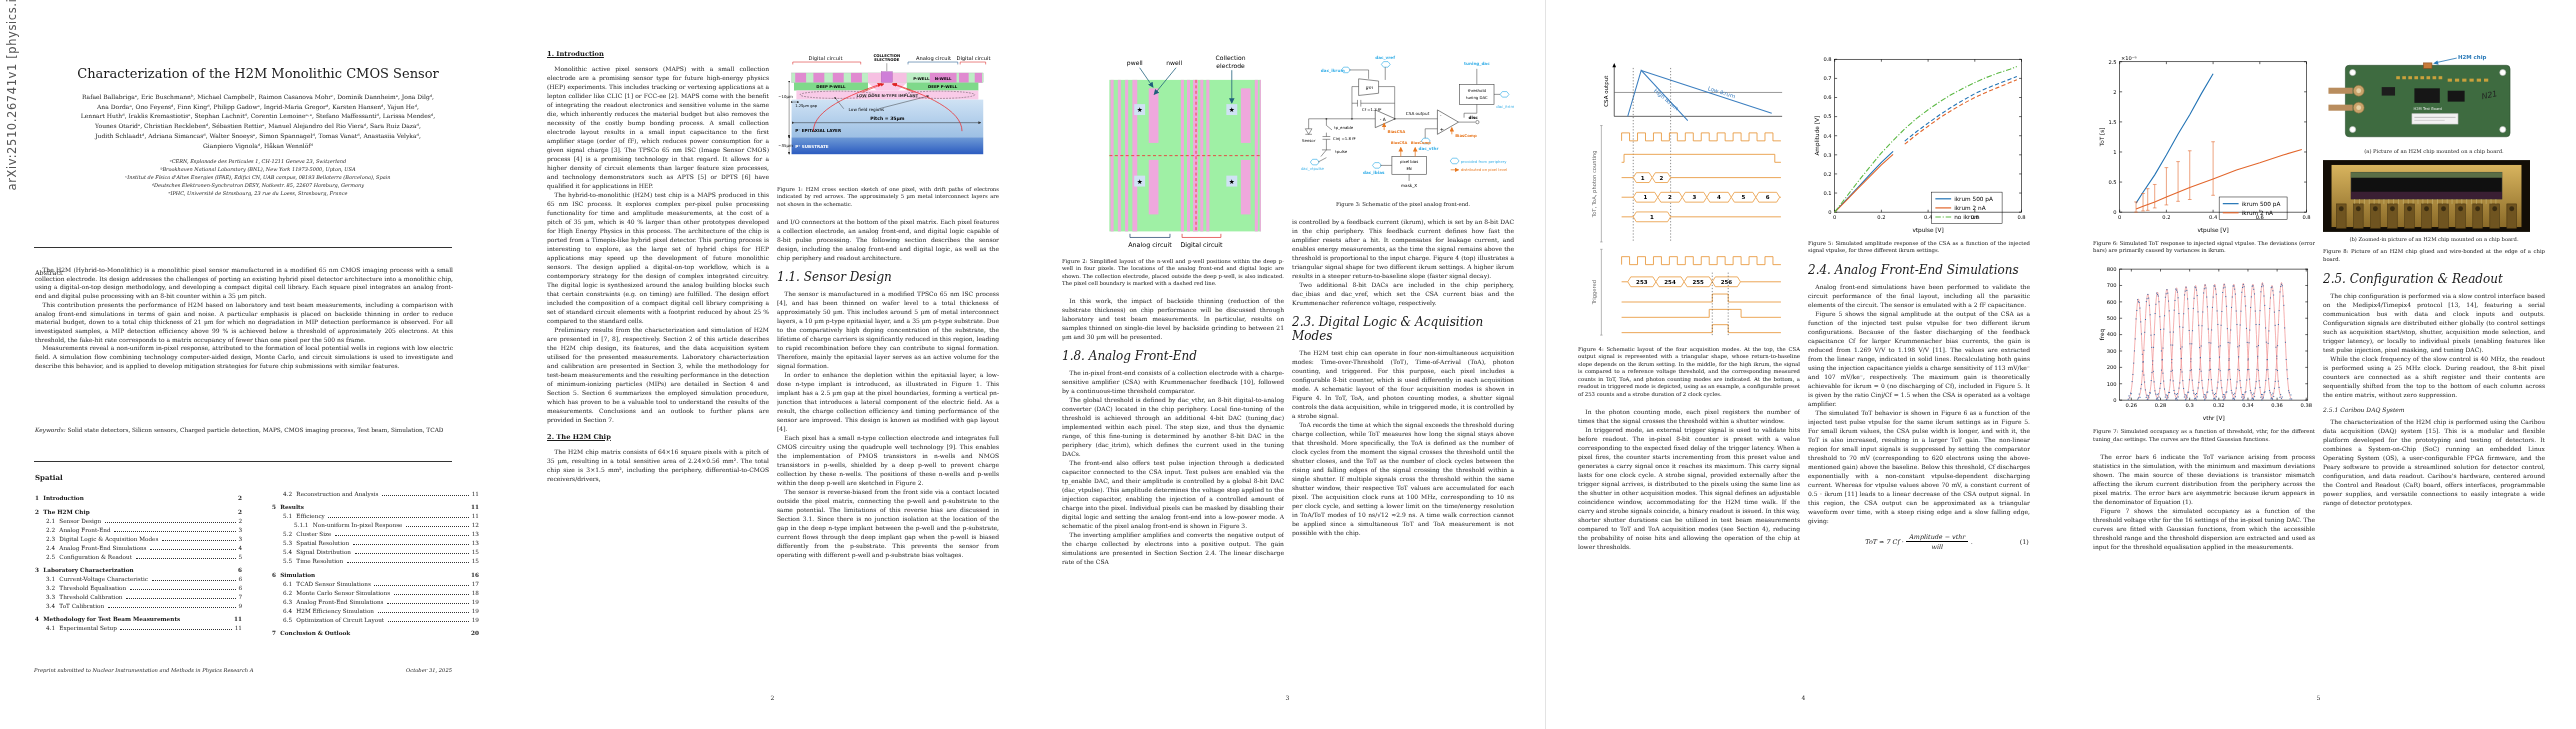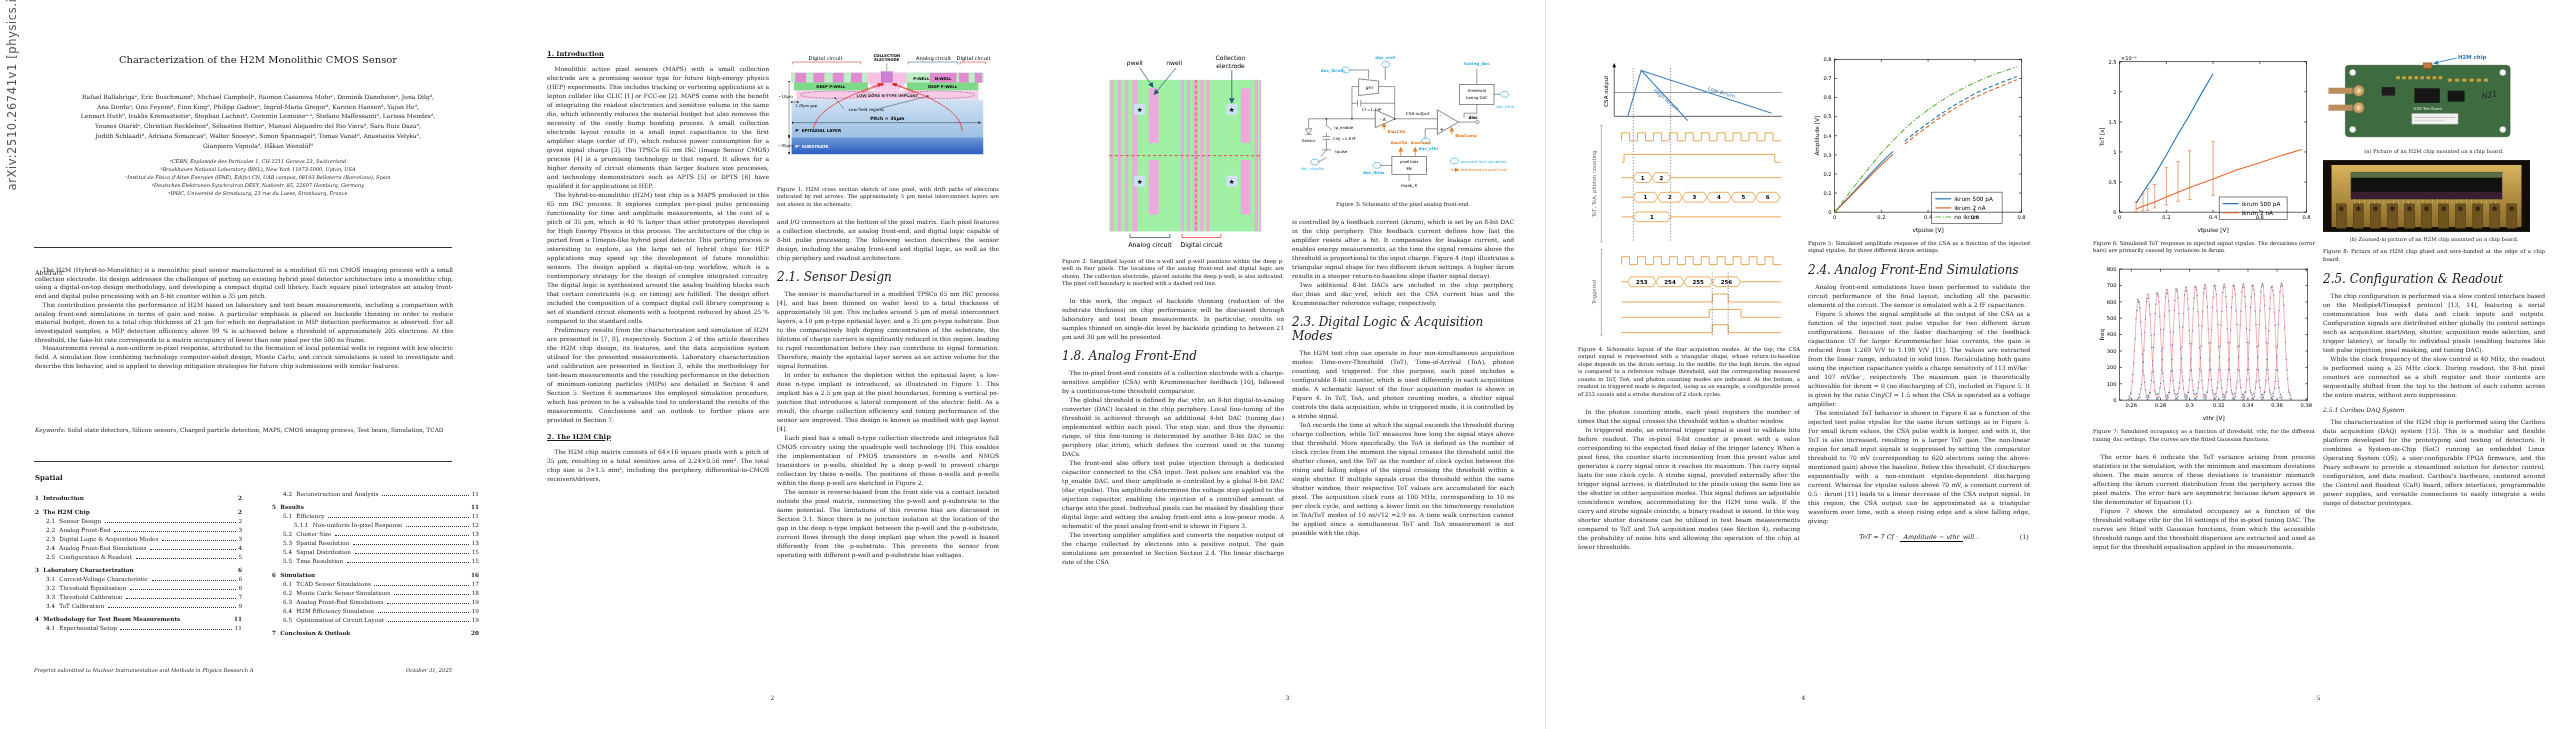--- a/index.html
+++ b/index.html
@@ -4,21 +4,21 @@
 <style>
   html,body{margin:0;padding:0;background:#ffffff;}
   body{width:2576px;height:729px;position:relative;font-family:"DejaVu Serif",serif;color:#1a1a1a;overflow:hidden;}
   .sheet{position:absolute;top:0;width:515px;height:729px;background:#fff;border-right:0.6px solid #e3e3e3;}
   #p1{left:0}#p2{left:515px}#p3{left:1030px}#p4{left:1546px}#p5{left:2061px}
 
   
   .arxiv-banner{position:absolute;left:4.9px;top:365px;transform:rotate(-90deg);transform-origin:left top;
     white-space:nowrap;font-family:"DejaVu Sans",sans-serif;font-size:11.5px;color:#555;letter-spacing:0.6px;
     width:668px;text-align:center;margin-left:0;translate:0 0; }
-  .p1-title{position:absolute;left:36px;top:54px;width:444px;text-align:center;font-size:10px;}
+  .p1-title{position:absolute;left:36px;top:66px;width:444px;text-align:center;font-size:13px;}
   .p1-authors{position:absolute;left:36px;top:92px;width:444px;text-align:center;font-size:6px;line-height:9.7px;}
   .p1-affils{position:absolute;left:36px;top:157px;width:444px;text-align:center;font-style:italic;font-size:5px;line-height:8px;color:#222;}
   .rule{position:absolute;left:34px;width:418px;border-top:0.6px solid #333;}
   .abs-head{position:absolute;left:35px;top:269px;font-weight:normal;font-size:6.4px;}
   .abs-body{position:absolute;left:35px;top:266px;width:418px;font-size:6px;line-height:8.7px;text-align:justify;}
   .abs-body p{margin:0;text-indent:7.3px;}
   .kw{position:absolute;left:35px;top:426px;width:418px;font-size:5.8px;line-height:8.5px;text-align:justify;}
   .kw .kw-label{font-style:italic;}
   .toc-head{position:absolute;left:35px;top:473px;font-weight:bold;font-size:7px;}
   .toc-col{position:absolute;top:490px;width:207px;}
@@ -40,21 +40,21 @@
   .sec-h{font-size:6.7px;font-weight:bold;margin:8.5px 0 6px 0;text-decoration:underline;}
   .subsec-h{font-size:12px;font-style:italic;margin:8px 0 4.9px 0;}
   .subsubsec-h{font-size:6px;font-style:italic;margin:7.3px 0 3.6px 0;}
   p.body{font-size:6px;line-height:9px;text-align:justify;margin:0;text-indent:7.3px;}
   p.body.noindent{text-indent:0;}
   .caption{font-size:5.3px;line-height:7.5px;text-align:justify;margin:3.6px 0 8.5px 0;color:#111;}
   .subcap{font-size:5.2px;line-height:7.3px;text-align:center;margin:1.8px 0 4.9px 0;}
   .pageno{position:absolute;left:0;width:515px;top:694px;text-align:center;font-size:6px;}
   .fig-mount{margin:2.4px 0 1.2px 0;}
   .equation{position:relative;font-size:6.4px;font-style:italic;display:flex;justify-content:center;align-items:center;margin:7.3px 0;}
-  .frac{display:inline-flex;flex-direction:row;text-align:center;margin:0 2.4px;}
+  .frac{display:inline-flex;flex-direction:column;text-align:center;margin:0 2.4px;}
   .frac .num{border-bottom:0.6px solid #000;padding:0 3px 0.6px 3px;}
   .frac .den{padding-top:0.6px;}
   .eqno{position:absolute;right:1.2px;font-style:normal;}
   svg text{font-family:"DejaVu Sans",sans-serif;}
 </style>
 </head>
 <body>
 
 <div class="sheet" id="p1">
   <div class="arxiv-banner">arXiv:2510.26741v1  [physics.ins-det]  30 Oct 2025</div>
@@ -344,21 +344,21 @@
           <path d="M305,130 C305,95 245,70 192,52" fill="none" stroke="#e22" stroke-width="1.2" marker-end="url(#ra)"></path>
           <path d="M140,66 C155,60 165,56 176,52" fill="none" stroke="#e22" stroke-width="1" marker-end="url(#ra)"></path>
           <path d="M226,66 C212,60 200,56 190,52" fill="none" stroke="#e22" stroke-width="1" marker-end="url(#ra)"></path>
           <text x="2" y="75" font-size="6.5" fill="#000">~10µm</text>
           <line x1="20" y1="50" x2="20" y2="140" stroke="#222" stroke-width="0.7" marker-end="url(#ba)" marker-start="url(#ba)"></line>
           <text x="2" y="156" font-size="6.5" fill="#000">~35µm</text>
           <line x1="20" y1="142" x2="20" y2="168" stroke="#222" stroke-width="0.7" marker-end="url(#ba)" marker-start="url(#ba)"></line>
         </svg></div>
     <div class="caption">Figure 1: H2M cross section sketch of one pixel, with drift paths of electrons indicated by red arrows. The approximately 5 µm metal interconnect layers are not shown in the schematic.</div>
     <p class="body noindent">and I/O connectors at the bottom of the pixel matrix. Each pixel features a collection electrode, an analog front-end, and digital logic capable of 8-bit pulse processing. The following section describes the sensor design, including the analog front-end and digital logic, as well as the chip periphery and readout architecture.</p>
-    <div class="subsec-h">2.1.  Sensor Design</div>
+    <div class="subsec-h">1.1.  Sensor Design</div>
     <p class="body">The sensor is manufactured in a modified TPSCo 65 nm ISC process [4], and has been thinned on wafer level to a total thickness of approximately 50 µm. This includes around 5 µm of metal interconnect layers, a 10 µm p-type epitaxial layer, and a 35 µm p-type substrate. Due to the comparatively high doping concentration of the substrate, the lifetime of charge carriers is significantly reduced in this region, leading to rapid recombination before they can contribute to signal formation. Therefore, mainly the epitaxial layer serves as an active volume for the signal formation.</p>
     <p class="body">In order to enhance the depletion within the epitaxial layer, a low-dose n-type implant is introduced, as illustrated in Figure 1. This implant has a 2.5 µm gap at the pixel boundaries, forming a vertical pn-junction that introduces a lateral component of the electric field. As a result, the charge collection efficiency and timing performance of the sensor are improved. This design is known as modified with gap layout [4].</p>
     <p class="body">Each pixel has a small n-type collection electrode and integrates full CMOS circuitry using the quadruple well technology [9]. This enables the implementation of PMOS transistors in n-wells and NMOS transistors in p-wells, shielded by a deep p-well to prevent charge collection by these n-wells. The positions of these n-wells and p-wells within the deep p-well are sketched in Figure 2.</p>
     <p class="body">The sensor is reverse-biased from the front side via a contact located outside the pixel matrix, connecting the p-well and p-substrate to the same potential. The limitations of this reverse bias are discussed in Section 3.1. Since there is no junction isolation at the location of the gap in the deep n-type implant between the p-well and the p-substrate, current flows through the deep implant gap when the p-well is biased differently from the p-substrate. This prevents the sensor from operating with different p-well and p-substrate bias voltages.</p>
   </div>
   <div class="pageno">2</div>
 </div>
 
 <div class="sheet" id="p3">
   <div class="col colL">

